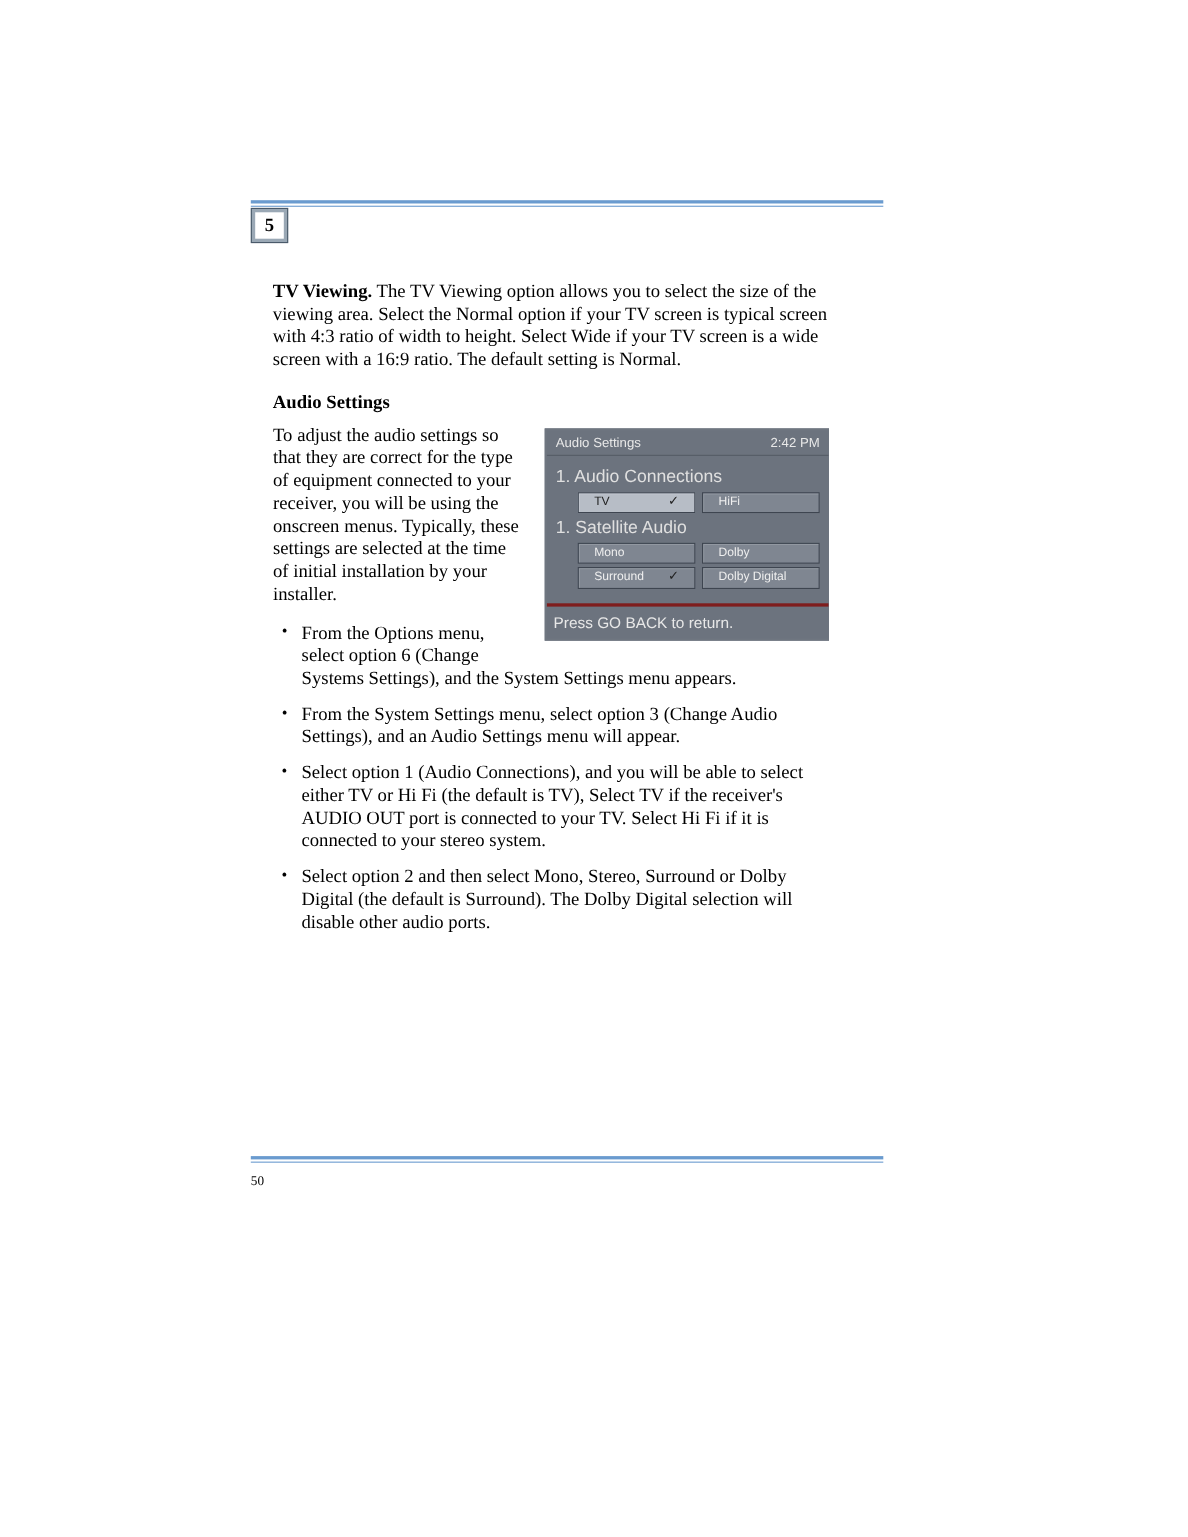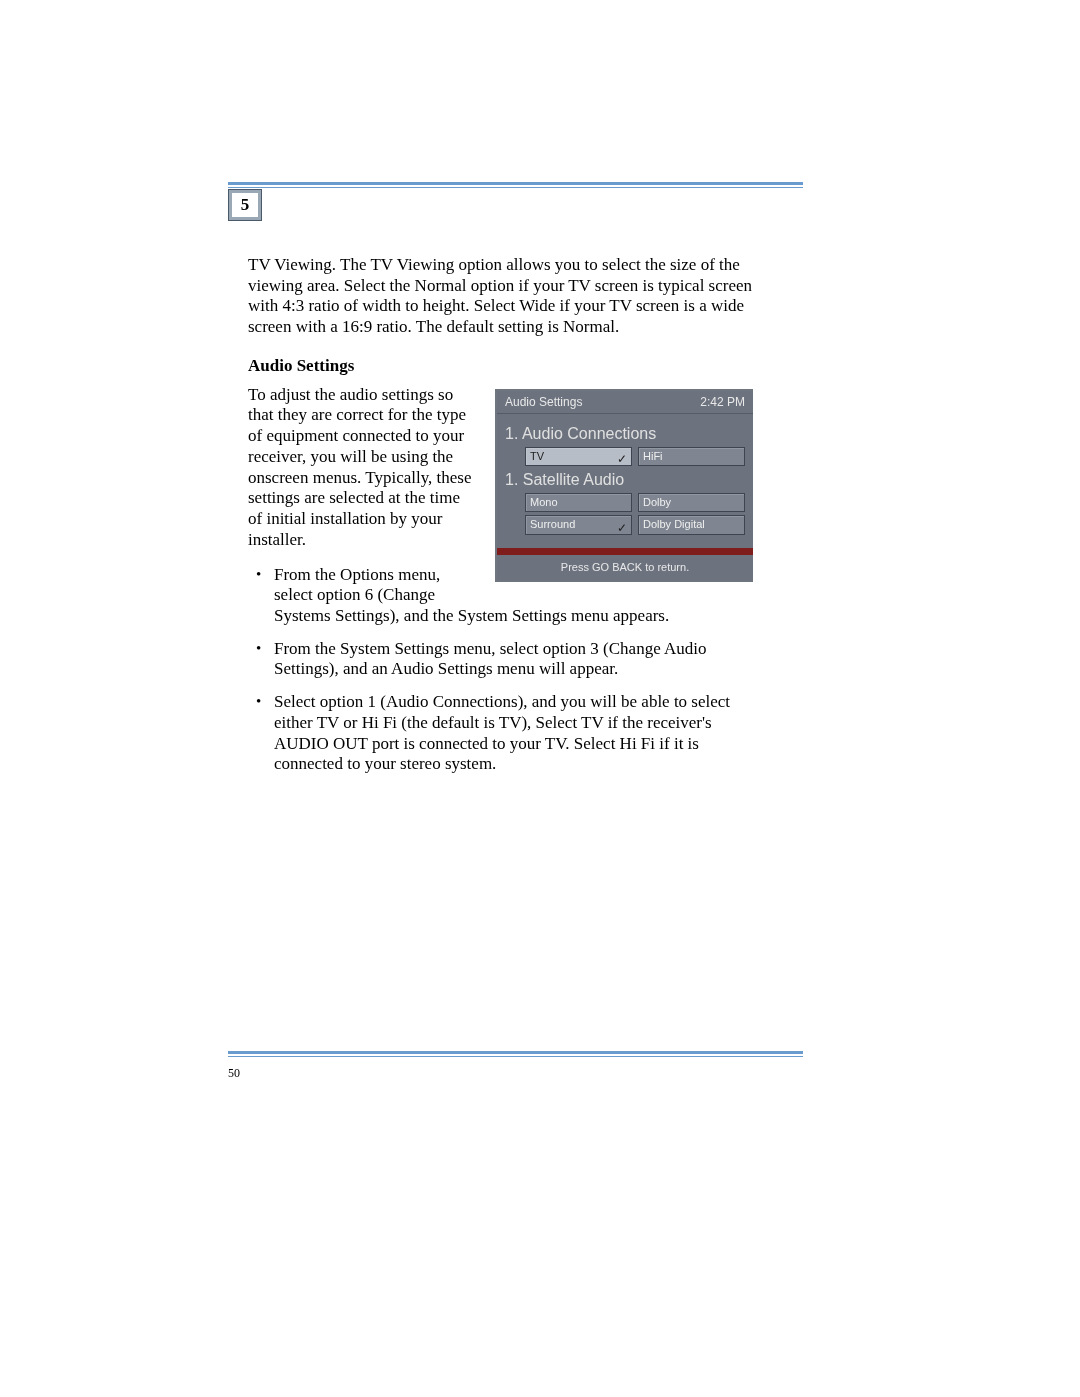--- a/index.html
+++ b/index.html
@@ -4,34 +4,34 @@
 <style>
   html,body{margin:0;padding:0;background:#fff;font-family:"Times New Roman",Times,serif;color:#000}
   .page{width:1080px;height:1397px;position:relative;margin:0 auto;background:#fff}
   .rule-top{position:absolute;left:228px;top:182px;width:575px;border-top:3px solid #6a9bcf;border-bottom:1px solid #6a9bcf;height:2px}
   .rule-bottom{position:absolute;left:228px;top:1051px;width:575px;border-top:3px solid #6a9bcf;border-bottom:1px solid #6a9bcf;height:2px}
   .chapter-box{position:absolute;left:228px;top:189px;width:32px;height:30px;background:#9aa8b5;border:1px solid #4a5a6a;text-align:center;font-family:"Times New Roman",serif;font-weight:bold;font-size:17px;line-height:30px;color:#000}
   .chapter-box .inner{background:#fff;margin:3px;height:24px;line-height:24px}
   .page-num{position:absolute;left:228px;top:1066px;font-size:12px}
   .content{position:absolute;left:248px;top:255px;width:505px;font-size:17px;line-height:1.22}
   .content p{margin:0 0 14px 0}
-  .bold{font-weight:normal}
+  .bold{font-weight:bold}
   .subheading{font-weight:bold;margin:18px 0 8px 0}
   .wrap{overflow:auto}
   .float-fig{float:right;width:258px;margin:4px 0 6px 14px}
   .osd{width:256px;border:2px solid #6f7680;background:#6c737e;color:#d9d9d9;font-family:Arial,Helvetica,sans-serif;font-size:12px}
   .osd-header{display:flex;justify-content:space-between;padding:4px 8px;border-bottom:1px solid #565c66;color:#e8e8e8}
   .osd-body{padding:6px 8px 10px}
   .osd-section{margin:4px 0 2px;color:#e0e0e0;font-size:16px}
   .osd-row{display:flex;gap:6px;margin:3px 0 3px 20px}
-  .osd-cell{flex:1;display:flex;align-items:flex-end;gap:4px;background:#7f8691;border:1px solid #3e4550;padding:2px 4px;color:#efefef;font-size:11px;box-shadow:inset 1px 1px 0 rgba(255,255,255,.15)}
+  .osd-cell{flex:1;display:flex;align-items:flex-start;gap:4px;background:#7f8691;border:1px solid #3e4550;padding:2px 14px;color:#efefef;font-size:11px;box-shadow:inset 1px 1px 0 rgba(255,255,255,.15)}
   .osd-cell.sel{background:#b7bdc6;color:#222}
   .check{display:inline-block;width:10px;height:10px;position:relative;margin-left:auto}
   .check::before{content:"✓";font-size:12px;line-height:10px;color:#222}
-  .osd-footer{padding:6px;text-align:center;border-top:7px solid #7f1d1d;color:#e8e8e8;font-size:11px}
+  .osd-footer{padding:6px;border-top:3px solid #7f1d1d;color:#e8e8e8;font-size:14px}
   ul.bullets{list-style:none;padding:0;margin:0 0 0 2px}
   ul.bullets>li{position:relative;padding-left:24px;margin:0 0 12px 0}
   ul.bullets>li::before{content:"•";position:absolute;left:6px;top:0;font-size:15px}
   .narrow{width:230px}
 </style>
 </head>
 <body>
 <div class="page">
 
   <div class="rule-top"></div>
@@ -92,19 +92,20 @@
 
       <ul class="bullets">
         <li>From the Options menu, select option 6 (Change Systems Settings), and the System Settings menu appears.</li>
         <li>From the System Settings menu, select option 3 (Change Audio Settings), and an Audio Settings menu will appear.</li>
       </ul>
     </div>
 
 
     <ul class="bullets">
       <li>Select option 1 (Audio Connections), and you will be able to select either TV or Hi Fi (the default is TV), Select TV if the receiver's AUDIO OUT port is connected to your TV. Select Hi Fi if it is connected to your stereo system.</li>
+      <li>Select option 2 and then select Mono, Stereo, Surround or Dolby Digital (the default is Surround). The Dolby Digital selection will disable other audio ports.</li>
     </ul>
 
   </div>
 
   <div class="rule-bottom"></div>
   <div class="page-num">50</div>
 </div>
 
 </body></html>

